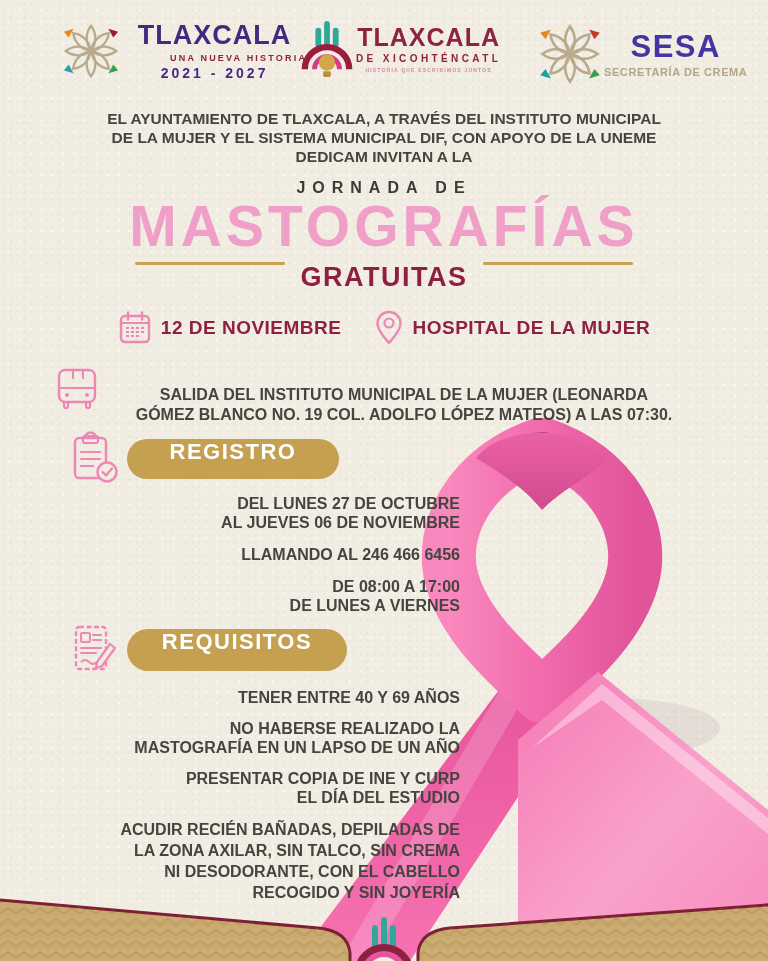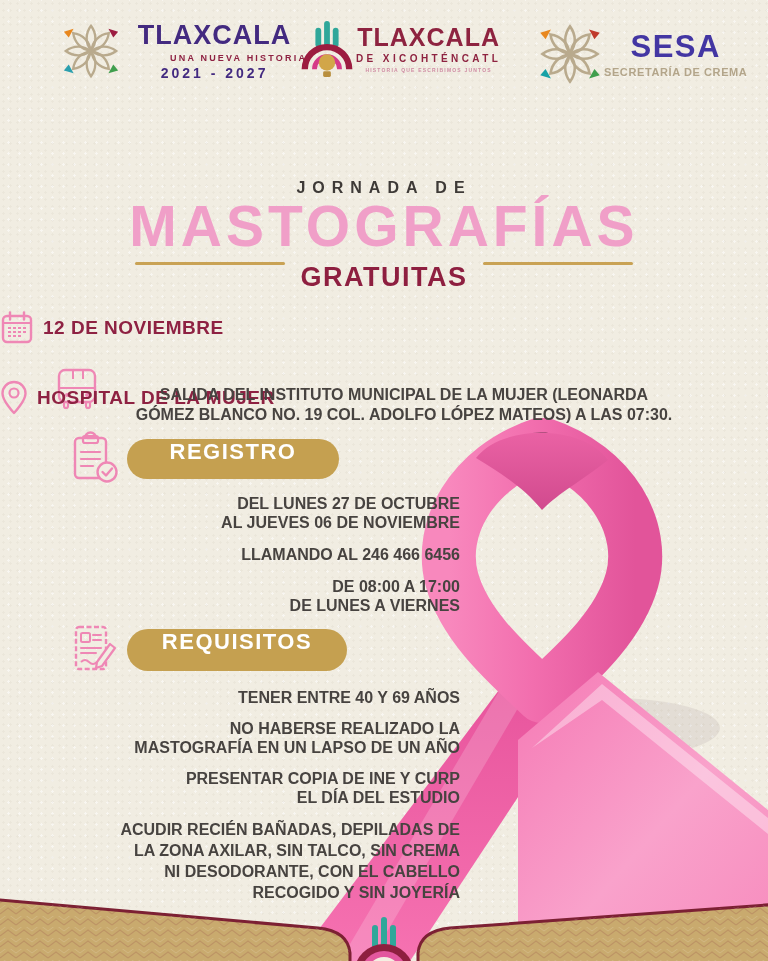--- a/index.html
+++ b/index.html
@@ -35,21 +35,21 @@
          font-size:15.5px;line-height:19px;font-weight:800;color:#474340;}
   .kicker{top:179px;left:0;width:768px;text-align:center;
           font-size:16px;font-weight:800;letter-spacing:7px;color:#3e3a37;}
   .main-title{top:193px;left:0;width:768px;text-align:center;
           font-size:57px;font-weight:800;letter-spacing:4px;color:#f09fc8;}
   .grat-row{top:262px;left:0;width:768px;display:flex;align-items:flex-start;justify-content:center;gap:16px;}
   .gold-line{width:150px;height:3px;background:#c9a254;border-radius:2px;}
   .grat-text{font-size:27px;font-weight:800;letter-spacing:1.5px;color:#8e1f40;}
 
   
-  .when-row{top:310px;left:0;width:768px;display:flex;justify-content:center;gap:34px;flex-direction:column;}
+  .when-row{top:310px;left:0;width:768px;display:flex;justify-content:center;gap:34px;}
   .when-item{display:flex;align-items:center;gap:9px;}
   .when-label{font-size:19px;font-weight:800;color:#8e2142;letter-spacing:0.5px;}
 
   
   .bus-icon{left:52px;top:366px;}
   .depart{left:104px;top:369px;width:600px;text-align:center;
           font-size:16px;line-height:20px;font-weight:800;color:#474340;margin-top:16px;}
 
   
   .pill{background:#c5a050;color:#ffffff;border-radius:999px;text-align:center;
@@ -168,20 +168,23 @@
       <polygon points="60,12 50,9 55,18" fill="#c0392b"></polygon>
       <polygon points="4,52 14,55 9,46" fill="#17a2a6"></polygon>
       <polygon points="60,52 50,55 55,46" fill="#3f9e4d"></polygon>
     </svg>
     <div class="logo-text">
       <div class="l3-title">SESA</div>
       <div class="l3-sub">SECRETARÍA DE CREMA</div>
     </div>
   </div>
 
+  <div class="abs intro ml z2">EL AYUNTAMIENTO DE TLAXCALA, A TRAVÉS DEL INSTITUTO MUNICIPAL
+DE LA MUJER Y EL SISTEMA MUNICIPAL DIF, CON APOYO DE LA UNEME
+DEDICAM INVITAN A LA</div>
   <div class="abs kicker z2">JORNADA DE</div>
   <div class="abs main-title z2">MASTOGRAFÍAS</div>
   <div class="abs grat-row z2">
     <div class="gold-line"></div>
     <div class="grat-text">GRATUITAS</div>
     <div class="gold-line"></div>
   </div>
 
   <div class="abs when-row z2">
     <div class="when-item">

